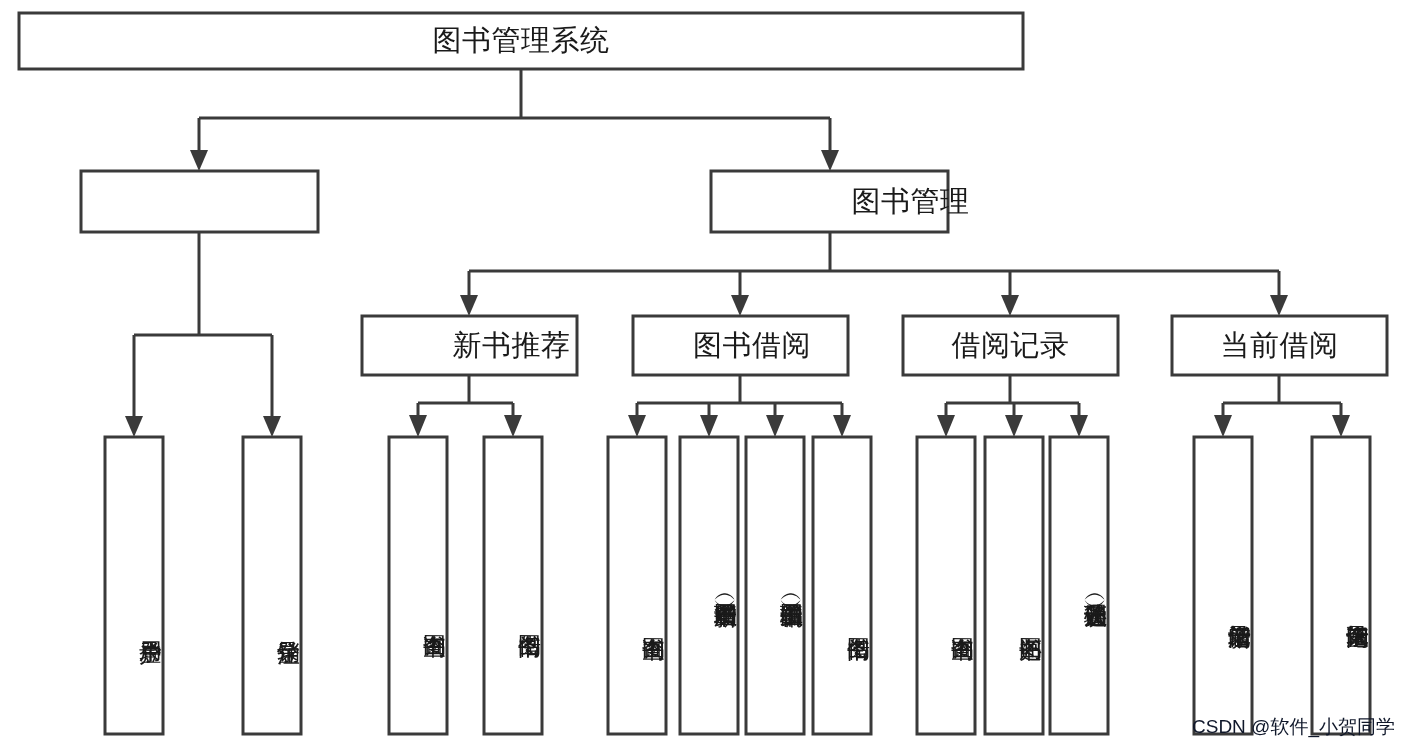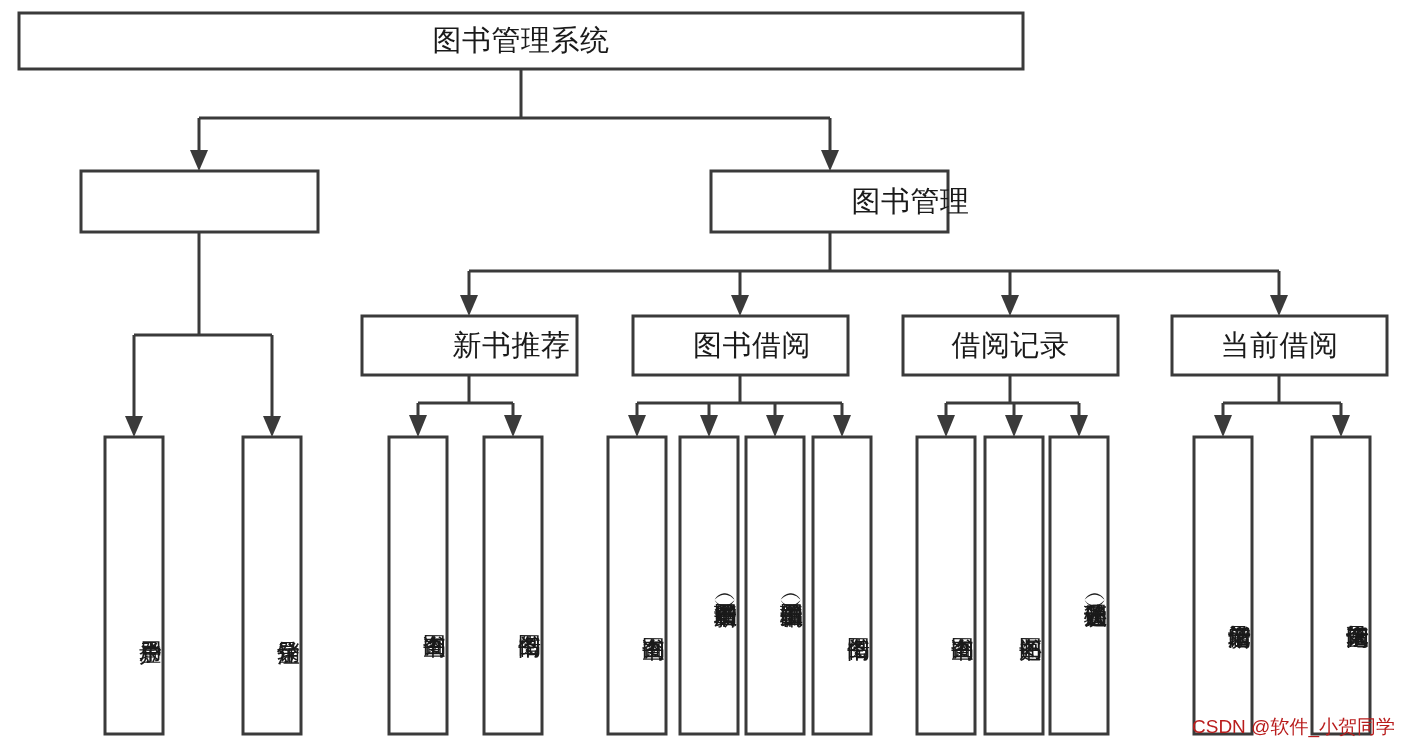--- a/index.html
+++ b/index.html
@@ -64,21 +64,21 @@
     writing-mode: vertical-rl;
     text-orientation: upright;
     font-family: "Liberation Sans", "DejaVu Sans", sans-serif;
     overflow: hidden;
   }
   .watermark {
     position: absolute;
     left: 1192px;
     top: 714px;
     font-size: 19px;
-    color: #b91c1c;
+    color: #0f172a;
     white-space: nowrap;
     font-family: "Liberation Sans", "DejaVu Sans", sans-serif;
   }
 </style>
 </head>
 <body>
 
 <div id="diagram-root">
 
   <svg class="diagram-canvas" viewBox="0 0 1405 747">

